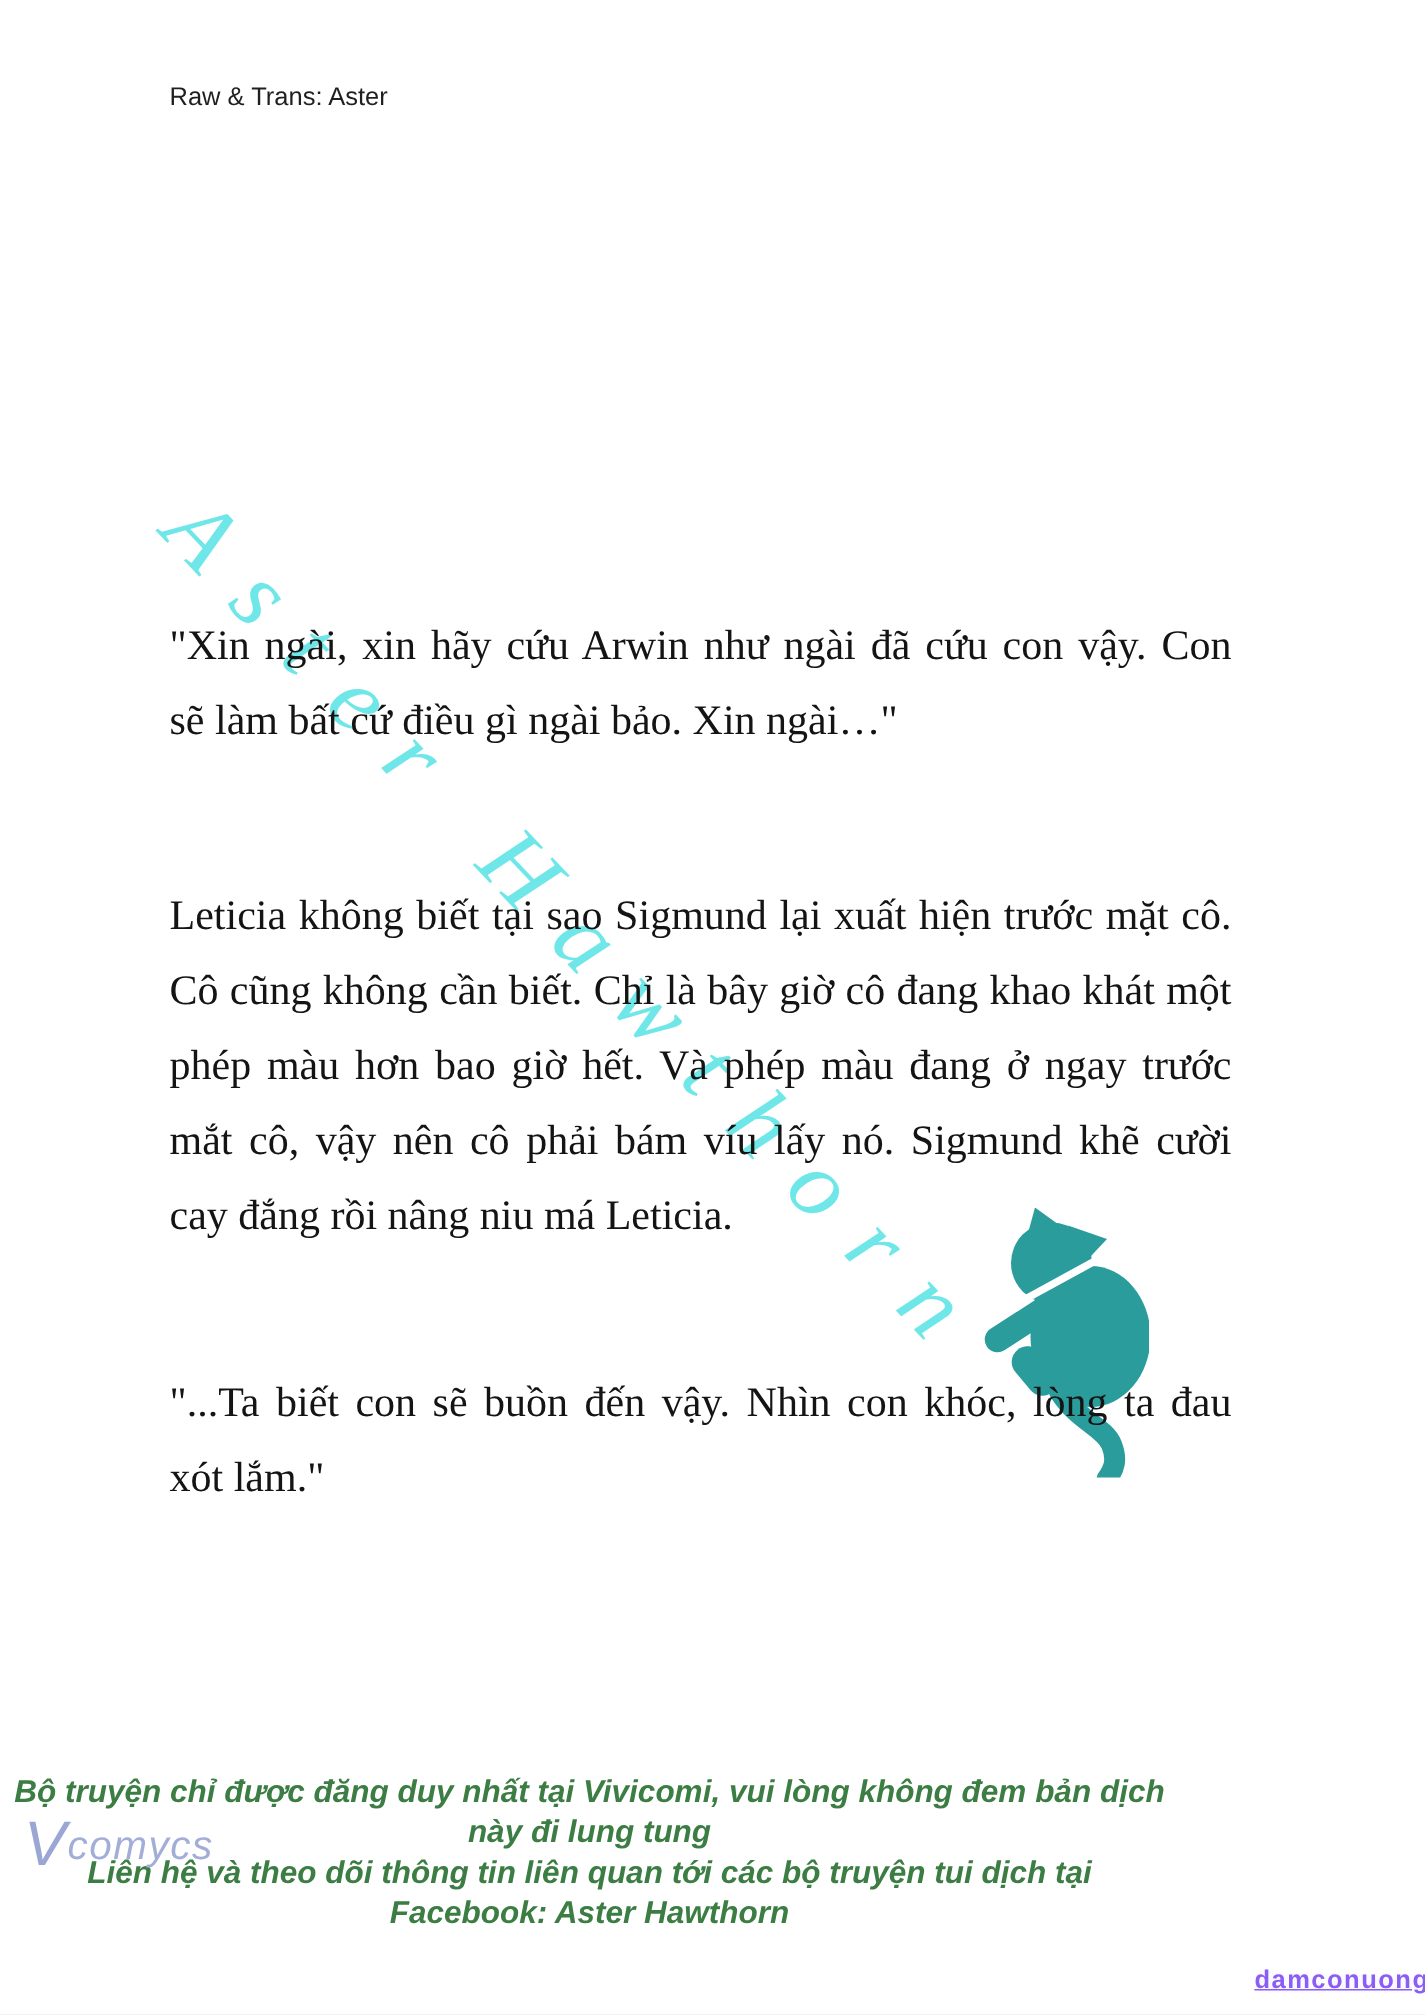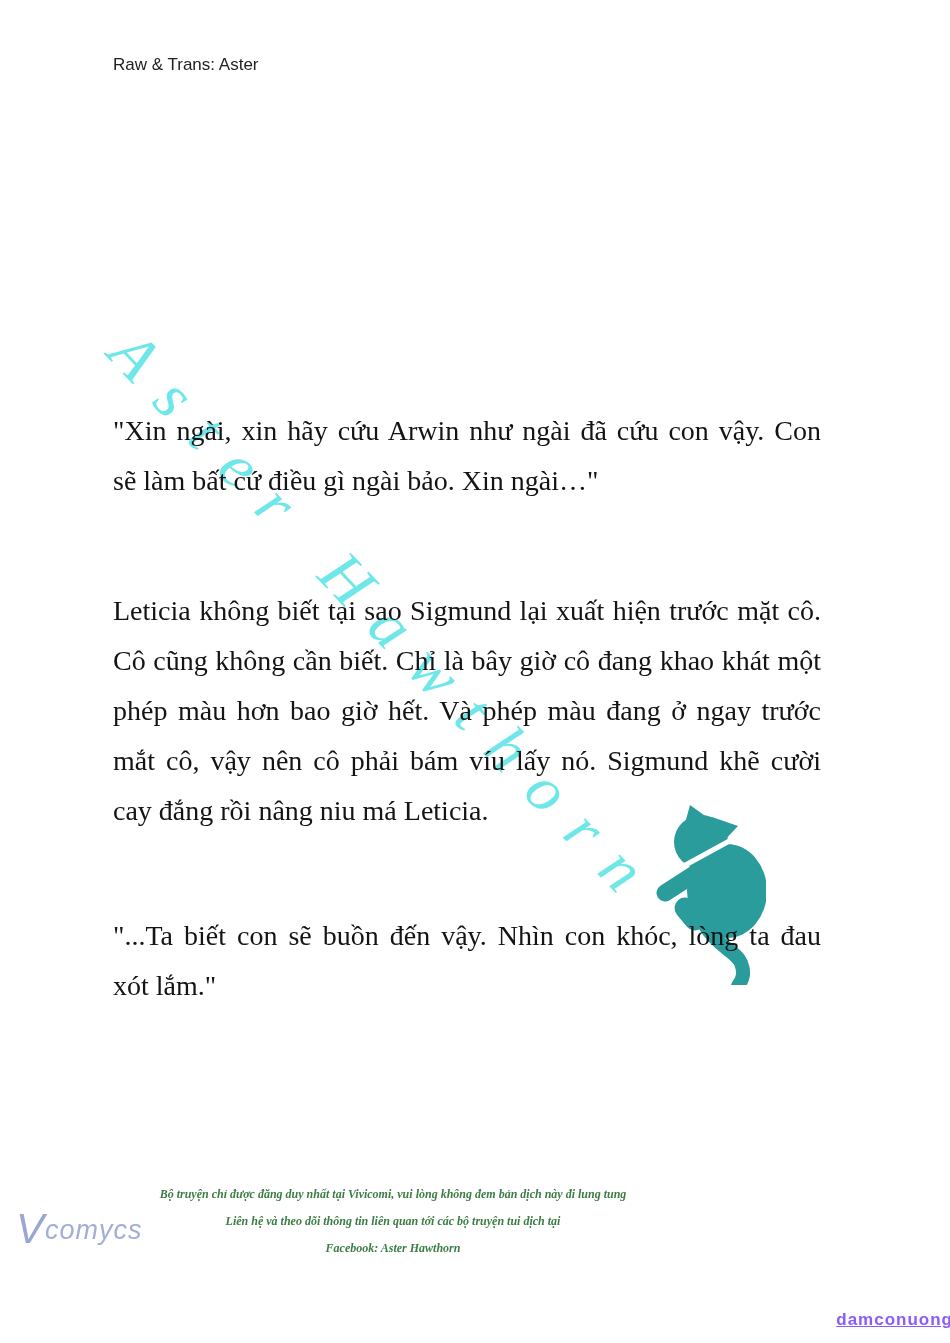--- a/index.html
+++ b/index.html
@@ -63,24 +63,24 @@
   .p1 { top: 176px; }
   .p2 { top: 406px; }
   .p3 { top: 586px; font-family: Liberation Serif, serif; }
   .p4 { top: 911px; }
 
   
   .footer {
     position: absolute;
     left: 0; top: 1181px;
     width: 786px;
-    font-family: Liberation Serif, serif;
+    font-family: Liberation Sans, sans-serif;
     font-weight: bold;
     font-style: italic;
-    font-size: 12px;
+    font-size: 21px;
     line-height: 27px;
     color: #3c7d44;
     z-index: 3;
   }
   .footer .line { text-align: center; }
 
   
   .vcomycs {
     position: absolute;
     left: 16px; top: 1215px;

